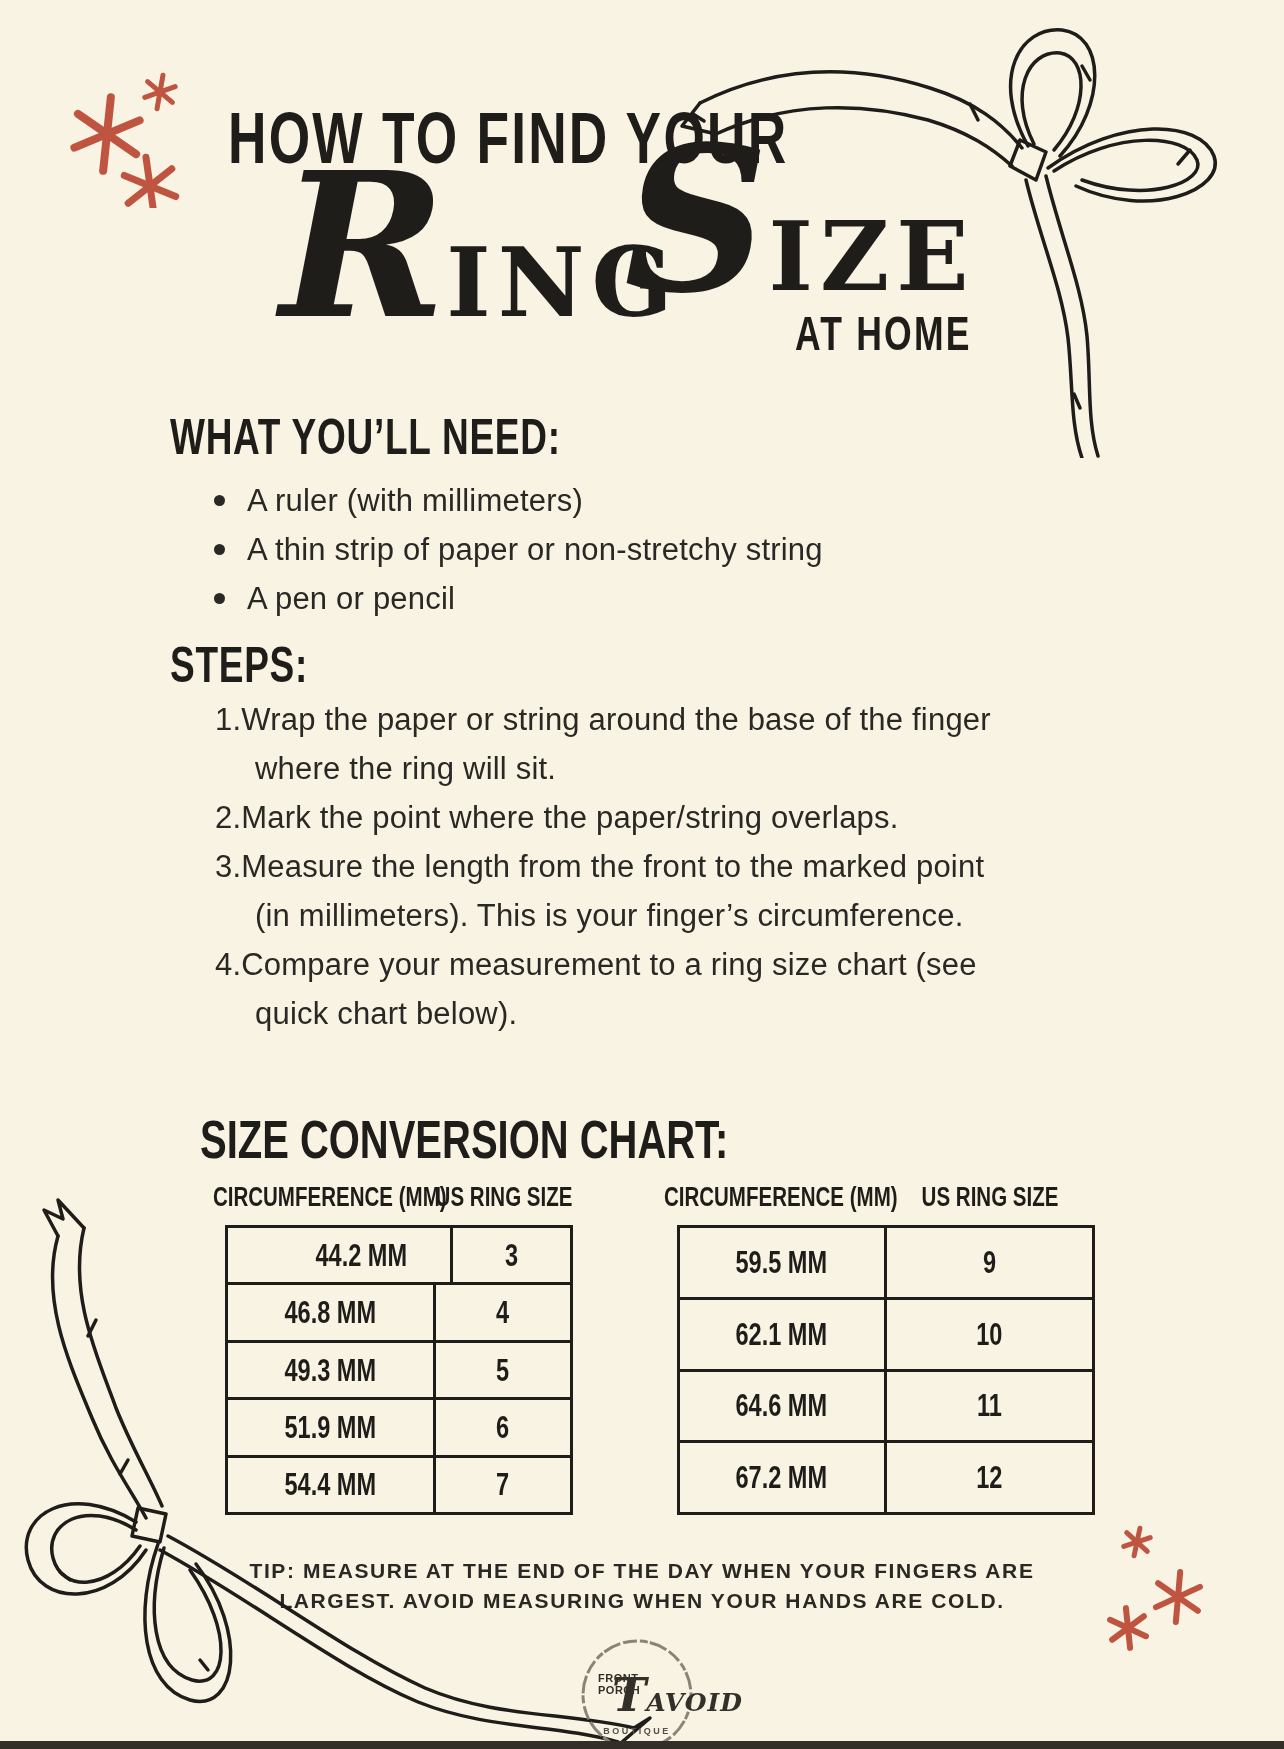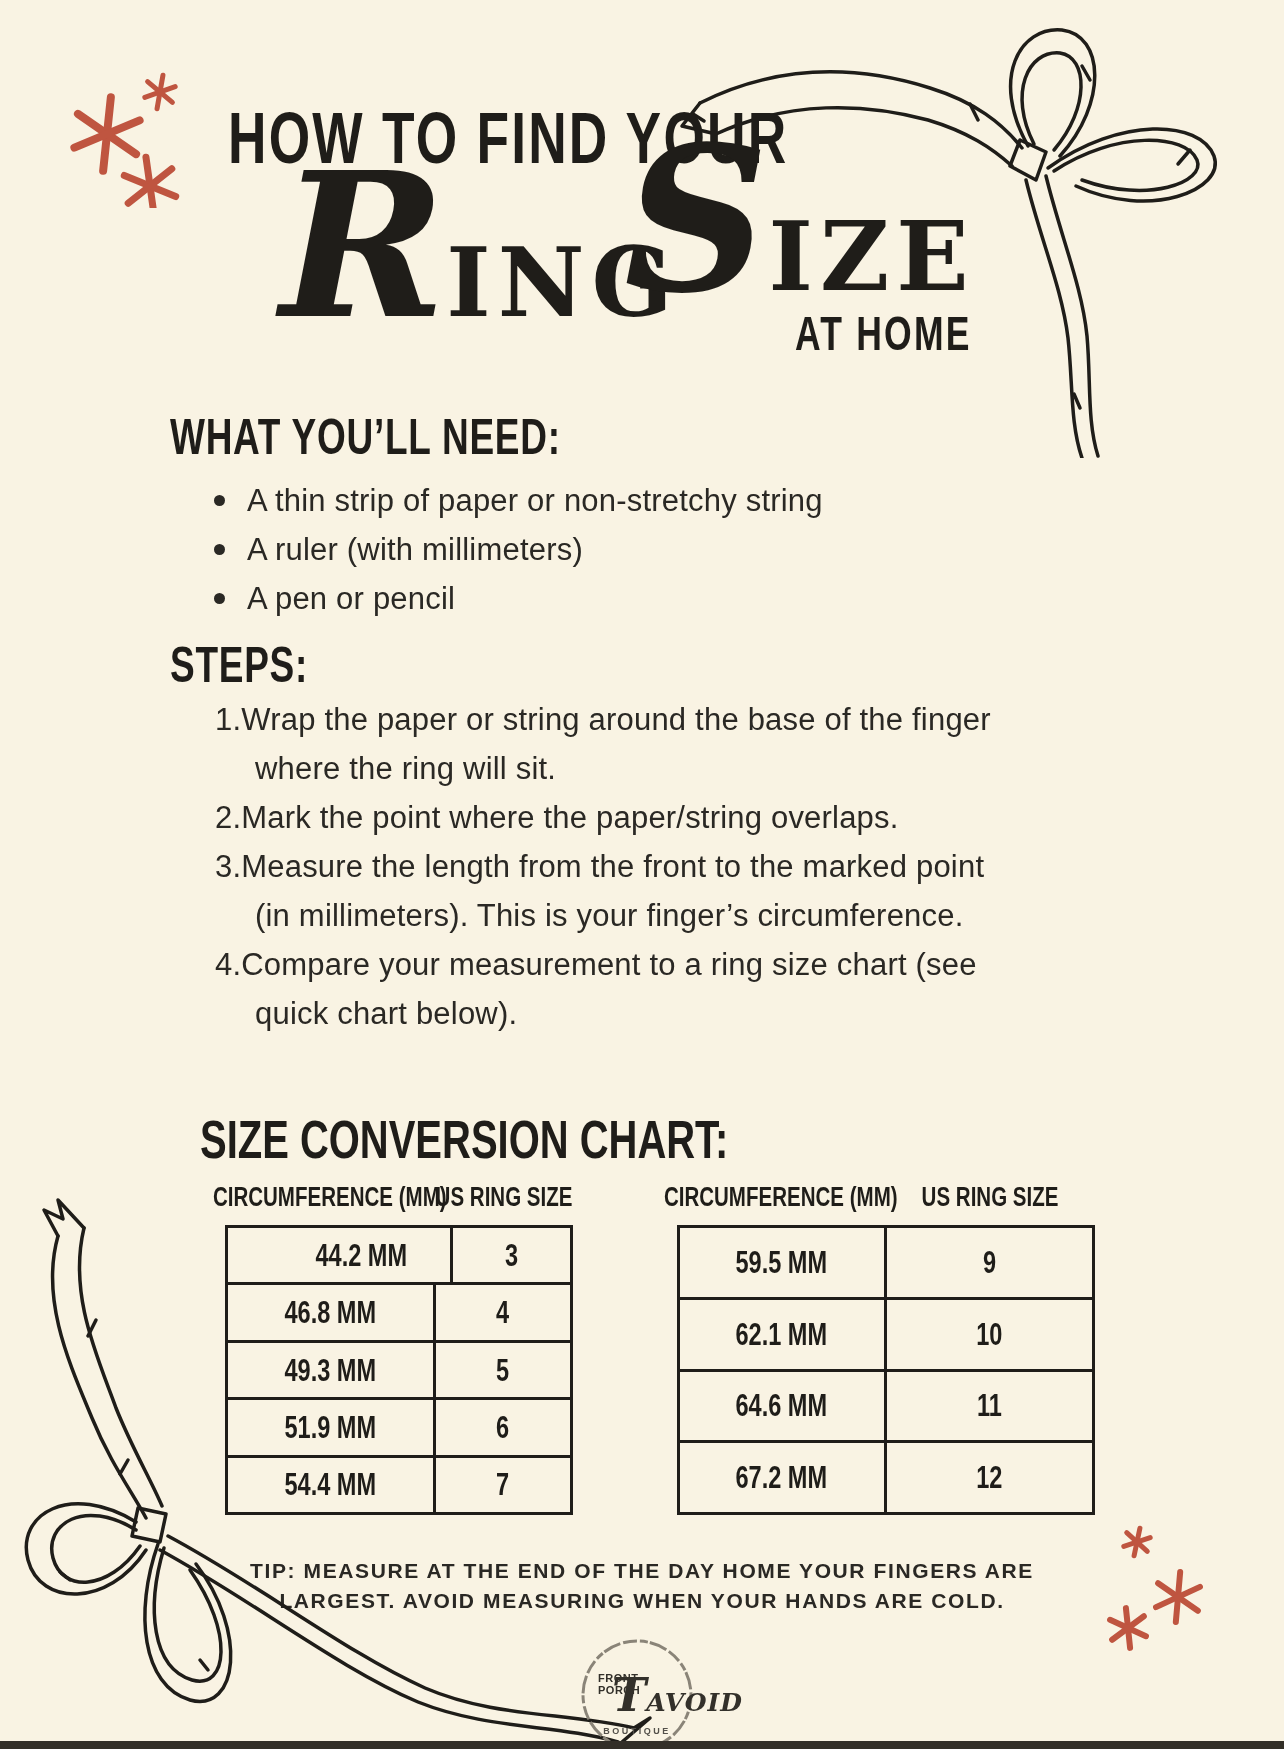--- a/index.html
+++ b/index.html
@@ -106,25 +106,25 @@
     <span class="narrowL">AT HOME</span>
   </div>
 
   <div class="abs cond h2" style="left:170px; top:412px;">
     <span class="narrowL">WHAT YOU’LL NEED:</span>
   </div>
 
   <div class="abs body-txt" style="left:212px; top:476px; width:820px;">
     <div class="bullet-row">
       <span class="bullet-dot"></span>
-      <span>A thin strip of paper or non-stretchy string</span>
+      <span>A ruler (with millimeters)</span>
     </div>
     <div class="bullet-row">
       <span class="bullet-dot"></span>
-      <span>A ruler (with millimeters)</span>
+      <span>A thin strip of paper or non-stretchy string</span>
     </div>
     <div class="bullet-row">
       <span class="bullet-dot"></span>
       <span>A pen or pencil</span>
     </div>
   </div>
 
   <div class="abs cond h2" style="left:170px; top:640px;">
     <span class="narrowL">STEPS:</span>
   </div>
@@ -238,21 +238,21 @@
       <div class="t-cell c1" style="width:208px;">
           <span class="narrowC">67.2 MM</span>
         </div>
       <div class="t-cell" style="width:210px;">
           <span class="narrowC">12</span>
         </div>
     </div>
   </div>
 
   <div class="abs tip" style="left:0; right:0; top:1556px;">
-    <div>TIP: MEASURE AT THE END OF THE DAY HOME YOUR FINGERS ARE</div>
+    <div>TIP: MEASURE AT THE END OF THE DAY WHEN YOUR FINGERS ARE</div>
     <div>LARGEST. AVOID MEASURING WHEN YOUR HANDS ARE COLD.</div>
   </div>
 
   <svg class="abs" style="left:0; top:1140px;" width="680" height="605" viewBox="0 0 680 605">
     <path class="ink-stroke" d="M58,96 C40,160 70,225 92,278 C110,322 132,352 146,378"></path>
     <path class="ink-stroke" d="M84,88 C68,155 98,218 116,268 C132,308 150,338 162,366"></path>
     <path class="ink-stroke" d="M58,96 L44,70 L63,79 L58,60 L84,88"></path>
     <path class="ink-stroke" d="M136,382 C70,342 16,374 28,420 C40,466 108,468 146,410"></path>
     <path class="ink-stroke" d="M136,390 C84,358 44,384 53,418 C62,452 108,452 140,406"></path>
     <path class="ink-stroke" d="M158,404 C134,472 142,546 190,560 C238,573 248,492 196,424"></path>

